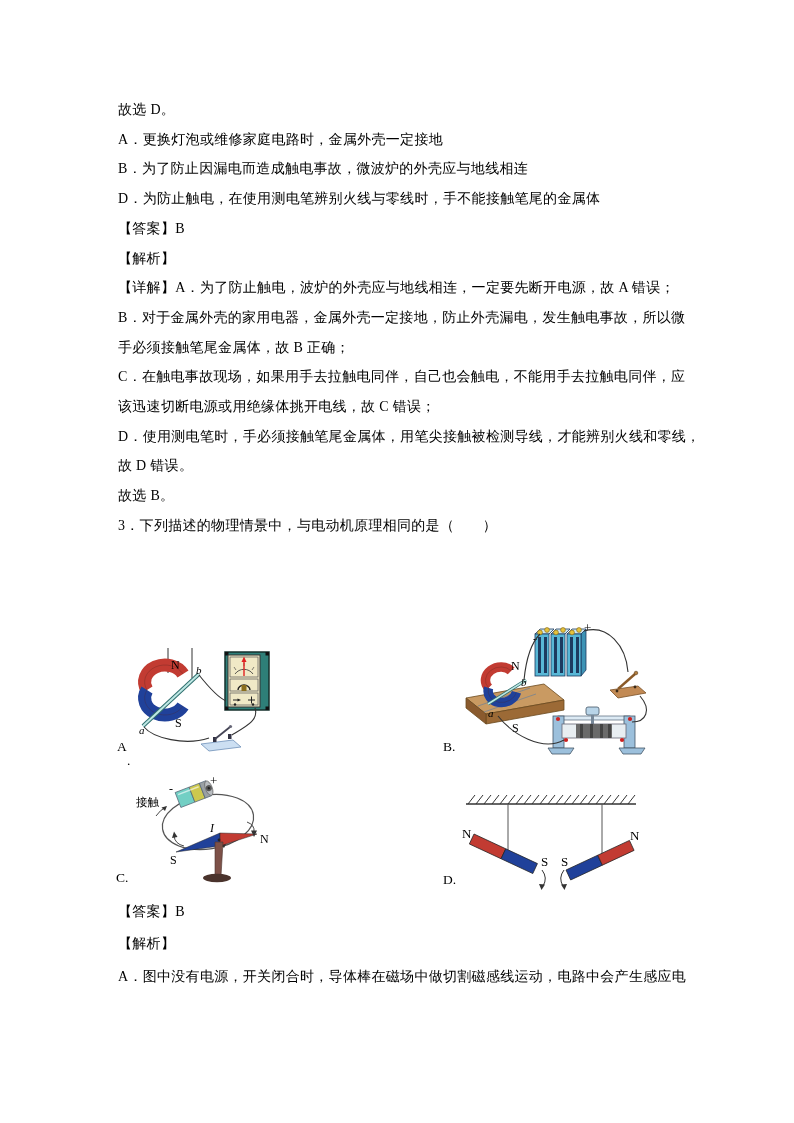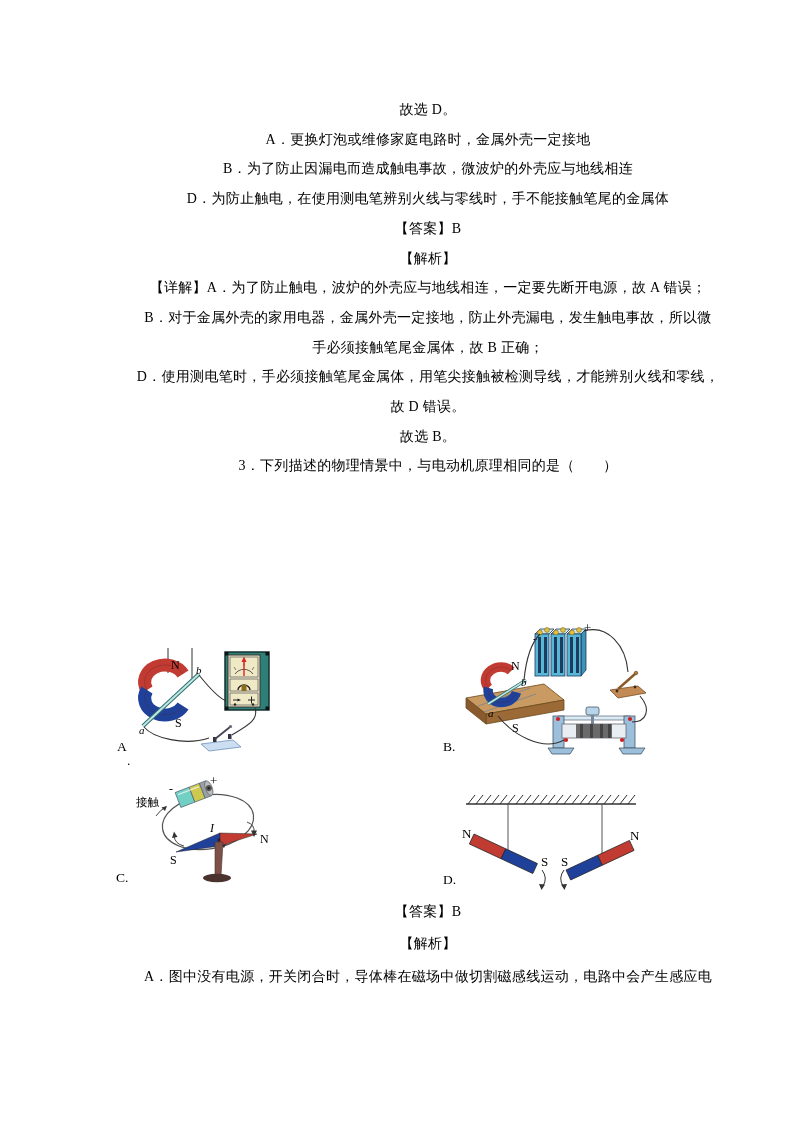--- a/index.html
+++ b/index.html
@@ -3,21 +3,21 @@
 <meta charset="utf-8">
 <style>
   html,body{margin:0;padding:0;background:#888;}
   .page{
     position:relative;width:794px;height:1123px;margin:0 auto;
     background:#ffffff;color:#000;
     font-family:"Liberation Serif","DejaVu Serif",serif;
     overflow:hidden;
   }
   .tcol{position:absolute;left:118px;width:620px;}
-  .tcol p{margin:0;font-size:14px;white-space:pre;letter-spacing:.3px;text-align:center;}
+  .tcol p{margin:0;font-size:14px;white-space:pre;letter-spacing:.3px;}
   #top-block{top:95px;}
   #top-block p{line-height:29.7px;}
   #bottom-block{top:896px;}
   #bottom-block p{line-height:32.3px;}
   .figlabel{position:absolute;font-size:13.5px;line-height:14px;}
   .fig{position:absolute;}
   svg text{font-family:"Liberation Serif","DejaVu Serif",serif;}
 </style>
 </head>
 <body>
@@ -27,20 +27,22 @@
   <div class="tcol" id="top-block">
     <p>故选 D。</p>
     <p>A．更换灯泡或维修家庭电路时，金属外壳一定接地</p>
     <p>B．为了防止因漏电而造成触电事故，微波炉的外壳应与地线相连</p>
     <p>D．为防止触电，在使用测电笔辨别火线与零线时，手不能接触笔尾的金属体</p>
     <p>【答案】B</p>
     <p>【解析】</p>
     <p>【详解】A．为了防止触电，波炉的外壳应与地线相连，一定要先断开电源，故 A 错误；</p>
     <p>B．对于金属外壳的家用电器，金属外壳一定接地，防止外壳漏电，发生触电事故，所以微</p>
     <p>手必须接触笔尾金属体，故 B 正确；</p>
+    <p>C．在触电事故现场，如果用手去拉触电同伴，自己也会触电，不能用手去拉触电同伴，应</p>
+    <p>该迅速切断电源或用绝缘体挑开电线，故 C 错误；</p>
     <p>D．使用测电笔时，手必须接触笔尾金属体，用笔尖接触被检测导线，才能辨别火线和零线，</p>
     <p>故 D 错误。</p>
     <p>故选 B。</p>
     <p>3．下列描述的物理情景中，与电动机原理相同的是（　　）</p>
   </div>
 
   <span class="figlabel" style="left:117px;top:740px;">A</span>
   <span class="figlabel" style="left:127px;top:754px;">.</span>
   <svg class="fig" style="left:135px;top:648px;" width="145" height="112" viewBox="0 0 145 112">
 

